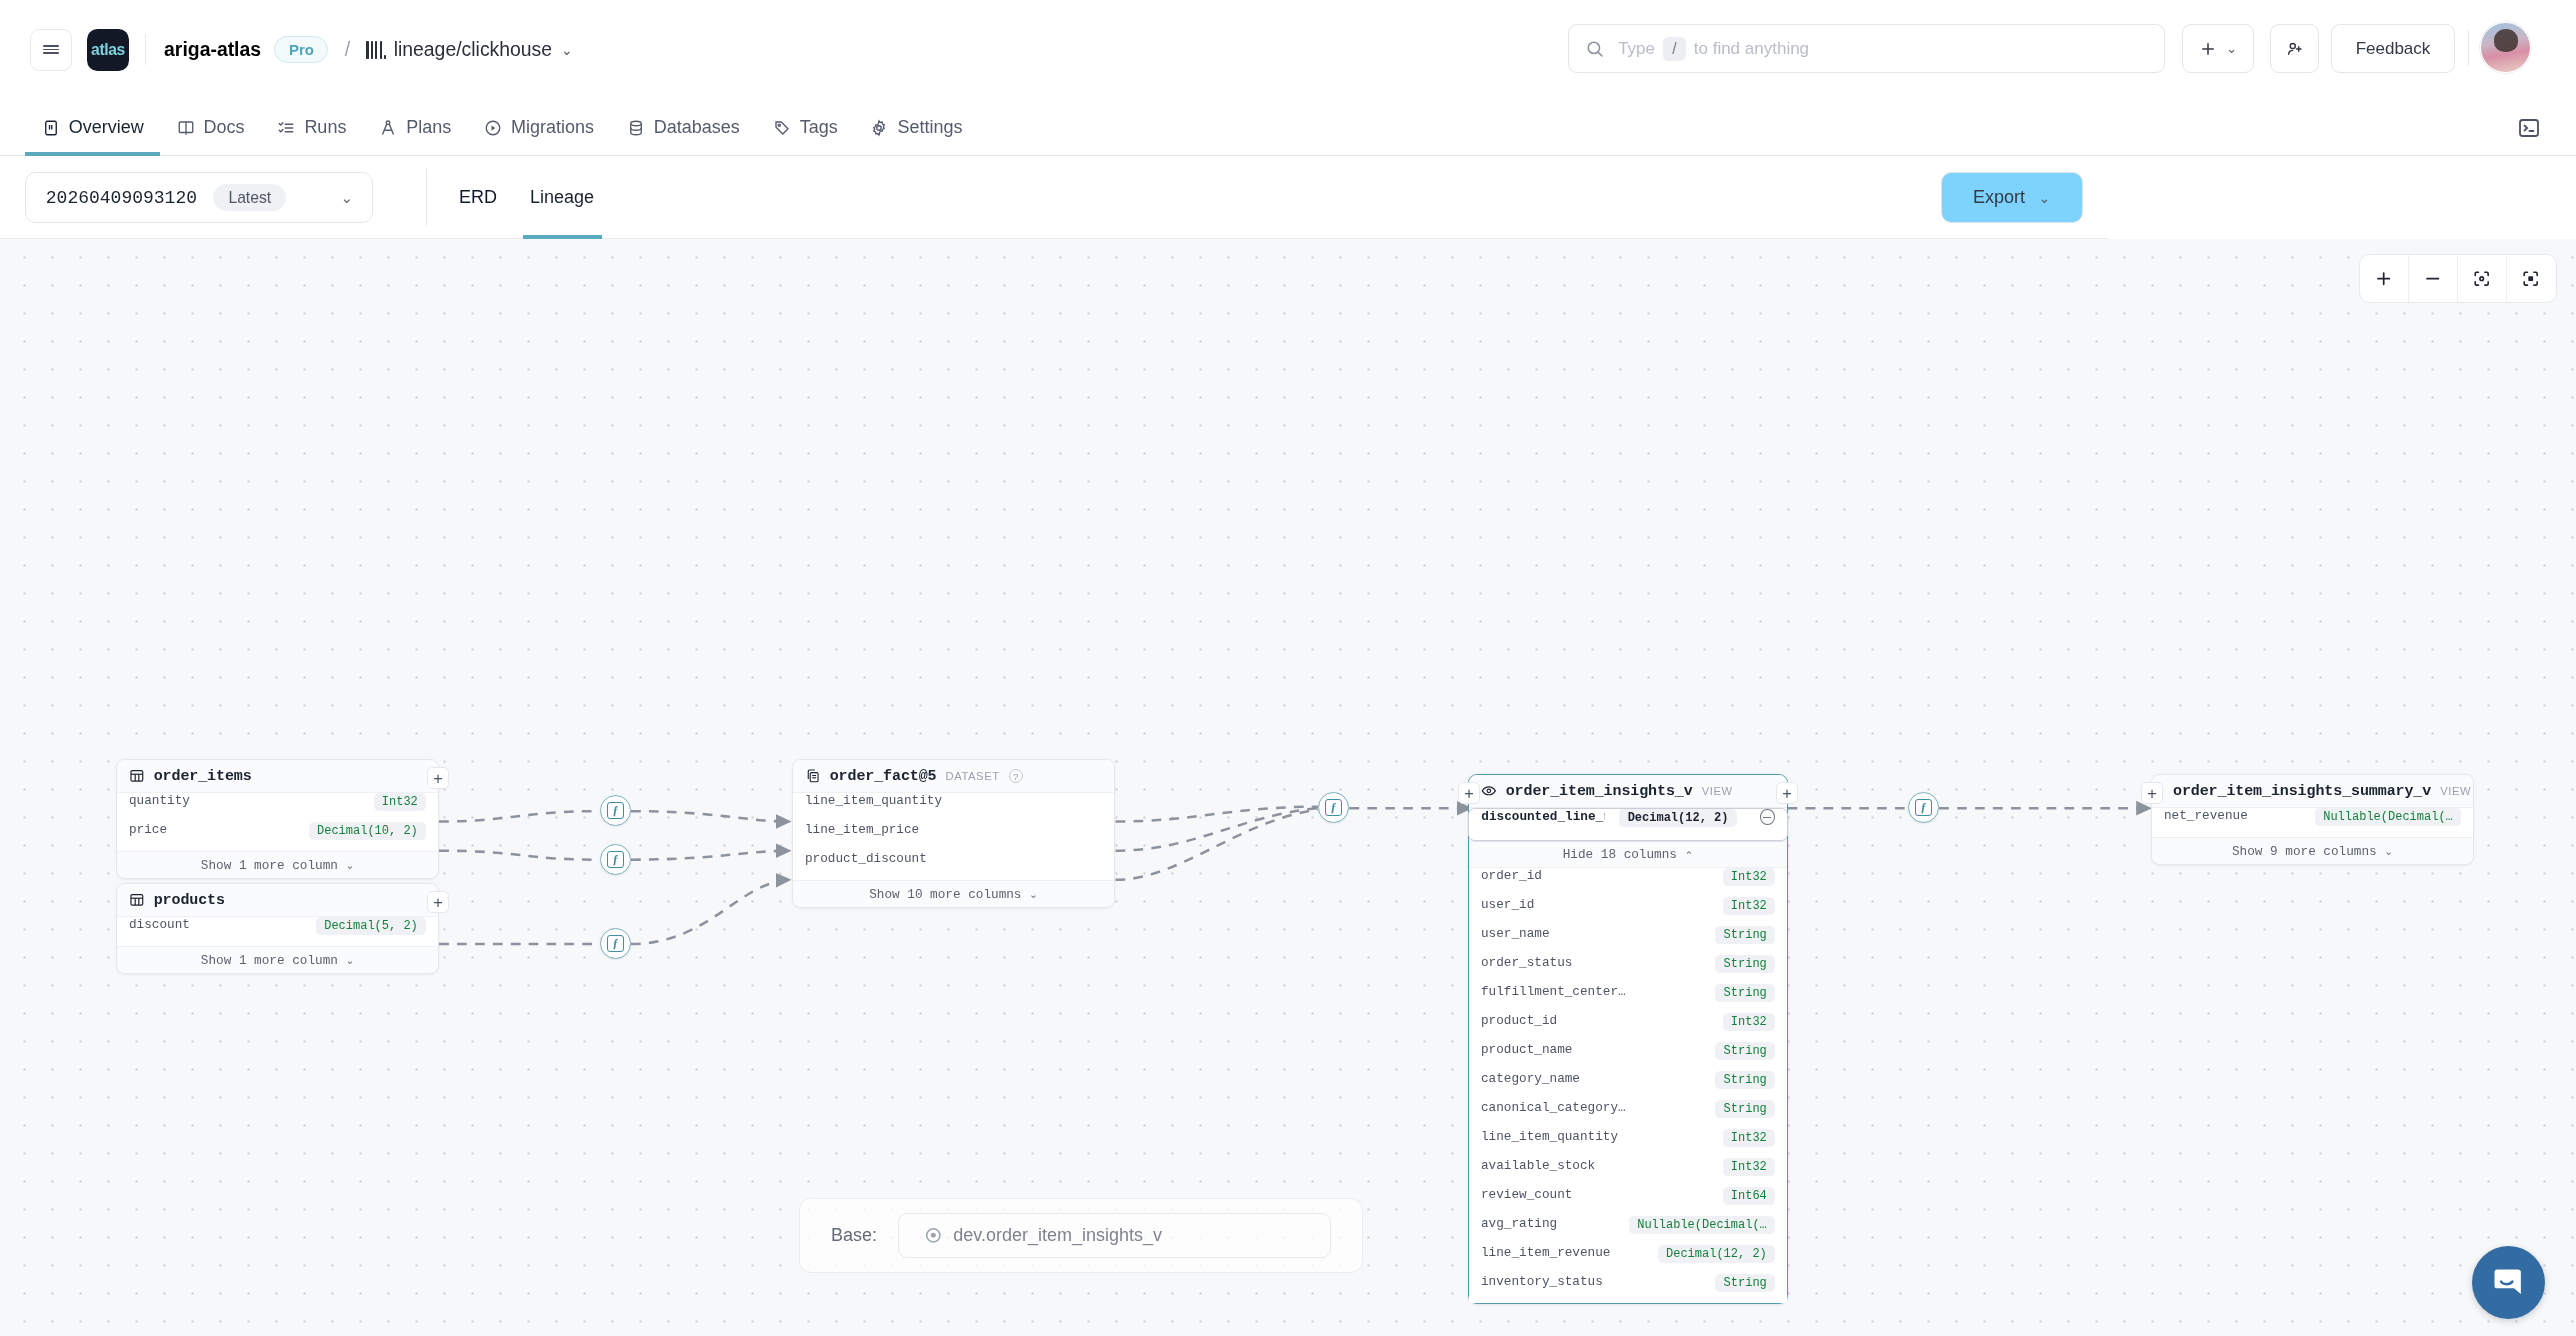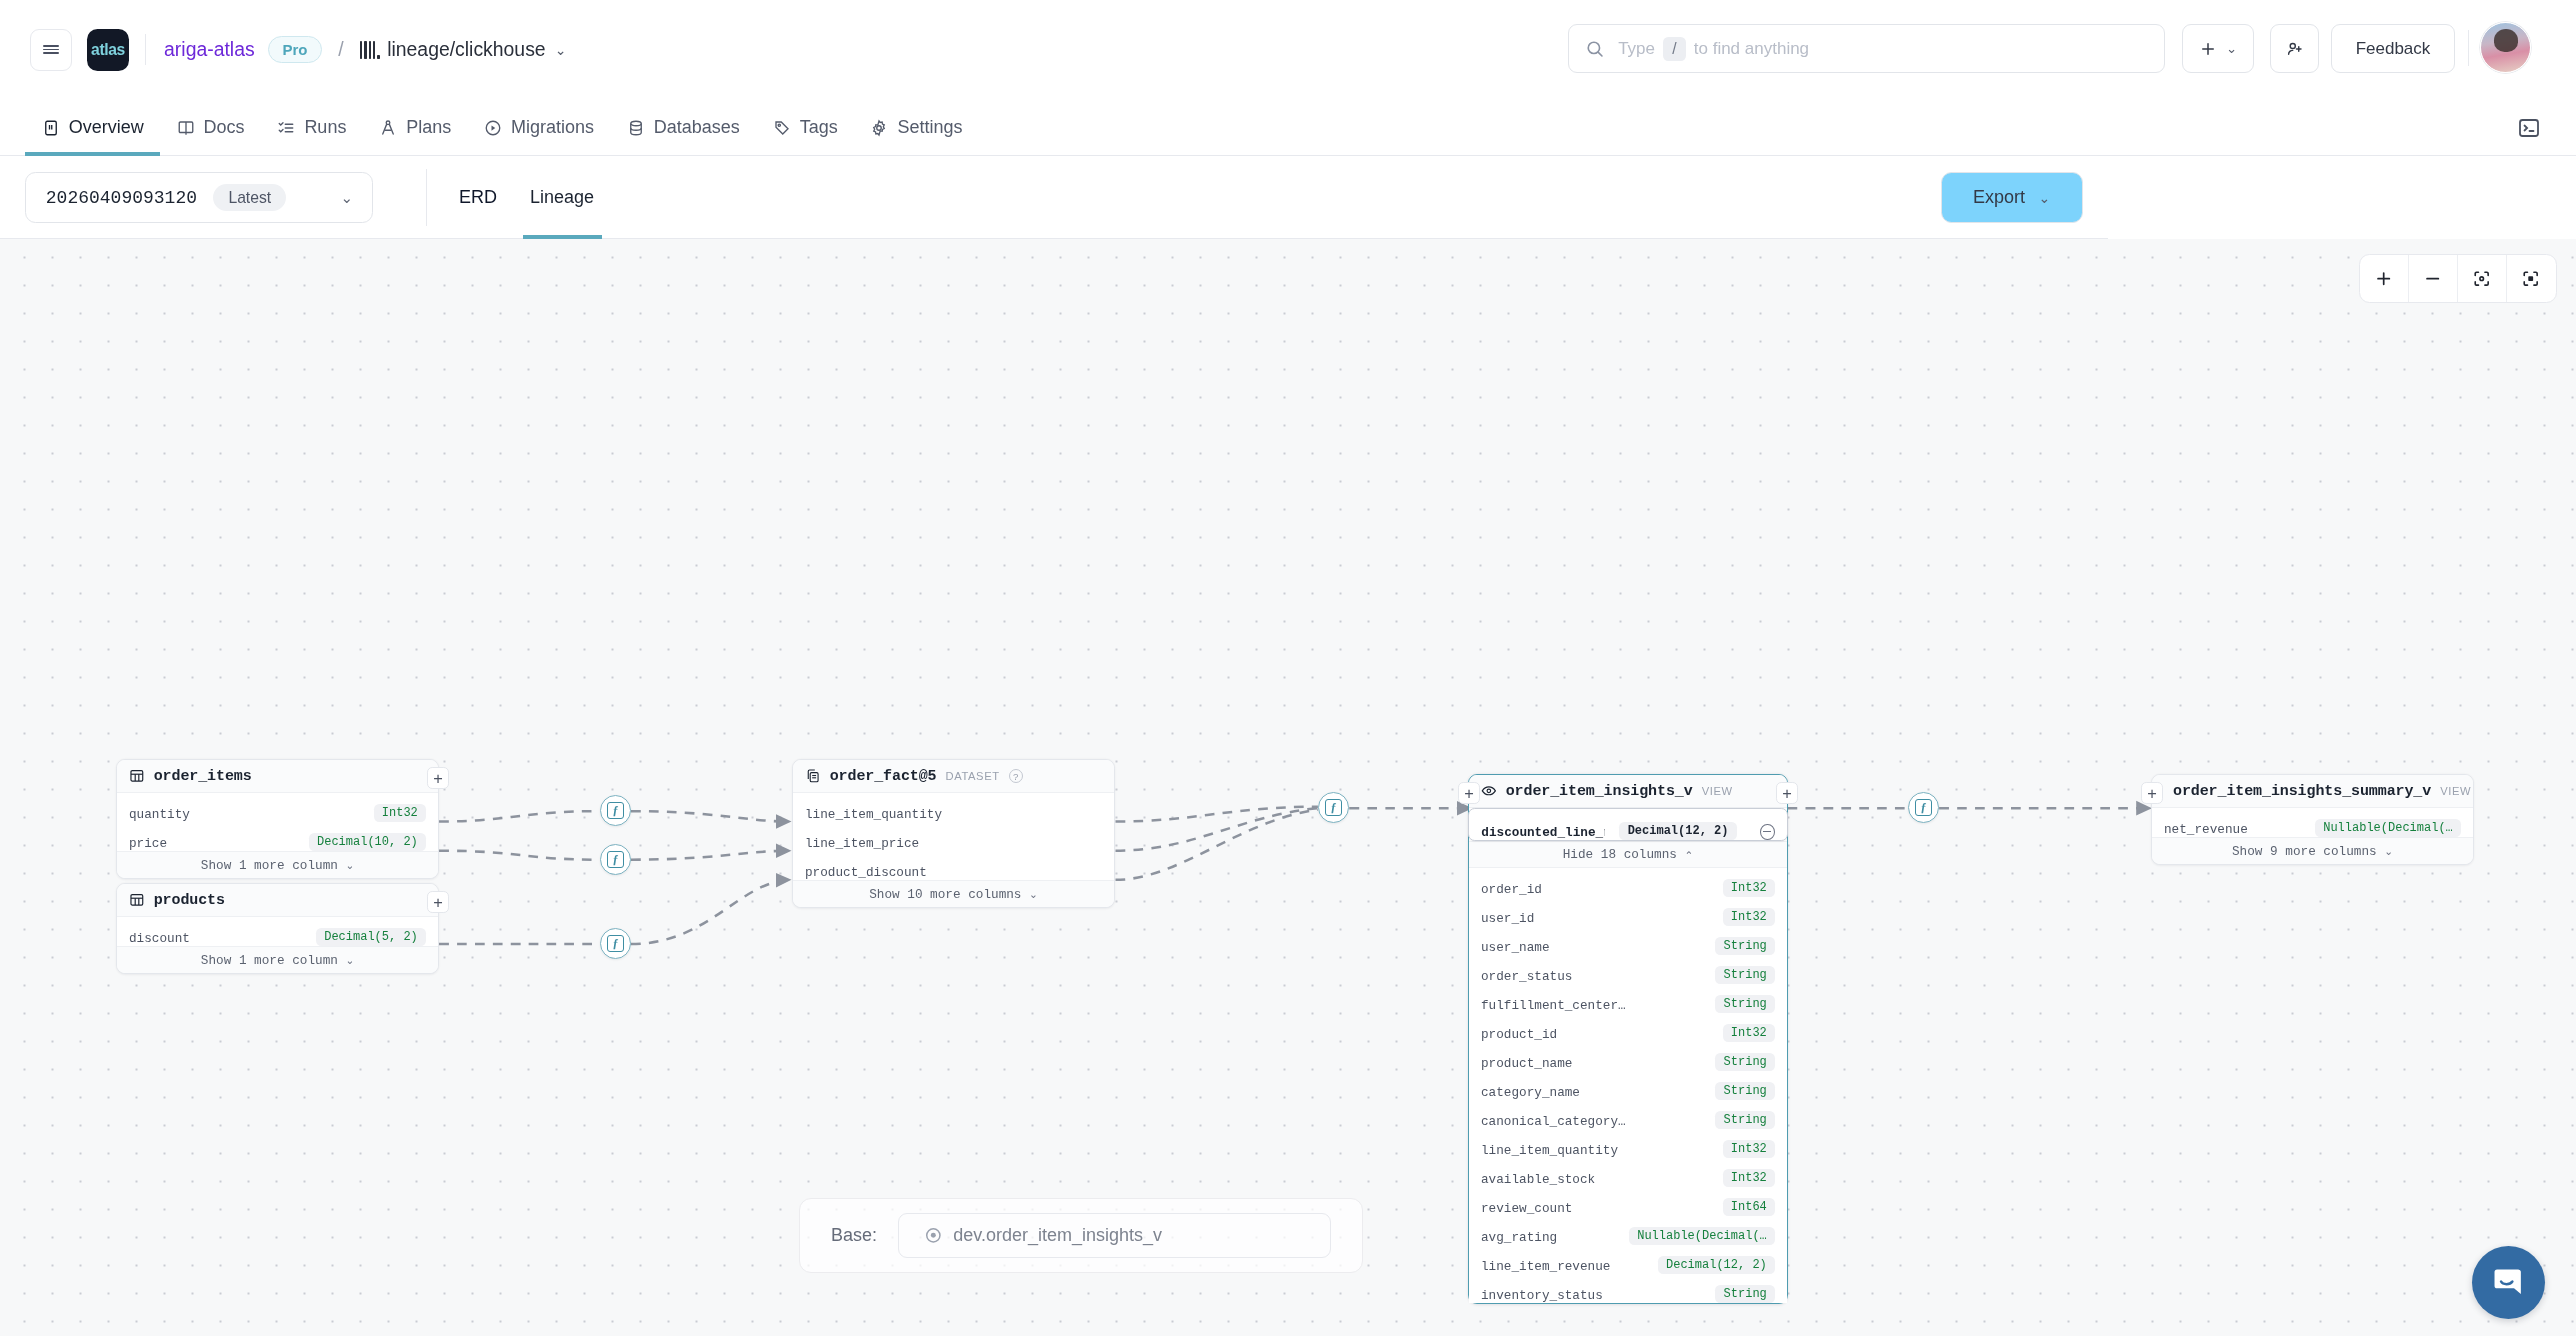--- a/index.html
+++ b/index.html
@@ -22,21 +22,21 @@
     border-radius: 9px; display: flex; align-items: center; justify-content: center;
     background: #fff; cursor: pointer;
   }
   #hamburger .bar { width: 16.4px; height: 1.9px; background: #4a5061; border-radius: 1.5px; margin: 1.9px 0; display: block; }
   #logo {
     margin-left: 15px; width: 42px; height: 42px; border-radius: 10.5px;
     background: #121826; color: #7fd1dd; display: flex; align-items: center; justify-content: center;
     font-size: 15.7px; font-weight: 700; letter-spacing: -0.4px;
   }
   #topdiv1 { width: 0.7px; height: 31px; background: #e7e9ee; margin-left: 16.4px; }
-  #org { margin-left: 18px; font-size: 19.4px; color: #6d28d9; font-weight: 400; }
+  #org { margin-left: 18px; font-size: 19.4px; color: #000000; font-weight: 700; }
   #pro {
     margin-left: 13.4px; padding: 3.7px 13.4px; border-radius: 746px;
     border: 0.7px solid #cfe8ef; background: #f2fafc; color: #4ea6bb;
     font-size: 15px; font-weight: 600;
   }
   #slash { margin-left: 16.4px; color: #9aa0ad; font-size: 19.4px; }
   #ch-icon { margin-left: 16.4px; display:flex; align-items: flex-end; gap: 2.2px; height: 19.4px; }
   #ch-icon i { display:block; width:2.2px; background:#2a2f3a; border-radius:0.7px; }
   #project { margin-left: 7.5px; font-size: 19.4px; color: #2a2f3a; }
   #proj-caret { margin-left: 9px; color: #555c6b; font-size: 14px; }
@@ -162,21 +162,21 @@
     font-family: "Liberation Sans", sans-serif;
   }
   .node-plus {
     position: absolute; top: 6.7px; width: 22.4px; height: 22.4px; border: 0.7px solid #e4e7ec;
     border-radius: 5.2px; background: #fff; display: flex; align-items: center; justify-content: center;
     color: #4b5261; font-size: 16.4px; line-height: 1; cursor: pointer; z-index: 4;
   }
   .node-plus.right { right: -11.2px; }
   .node-plus.left  { left: -11.2px; }
   .col-row {
-    display: flex; align-items: flex-end; height: 29px; padding: 0 12px; background: #fff;
+    display: flex; align-items: flex-start; height: 29px; padding: 0 12px; background: #fff;
     font-size: 12.7px; color: #4d5463; gap: 14px;
   }
   .col-name { white-space: nowrap; overflow: hidden; }
   .col-type {
     margin-left: auto; background: #f0f1f4; border-radius: 5.2px; padding: 2.2px 8.2px;
     font-size: 12px; color: #15803d; white-space: nowrap;
   }
   .col-row.highlight {
     border: 1.5px solid #c9ced7; border-radius: 6.7px; margin: 0 -0.7px; height: 33px;
     background: #fff; color: #1b2330; font-weight: 700; position: relative; z-index: 3;

